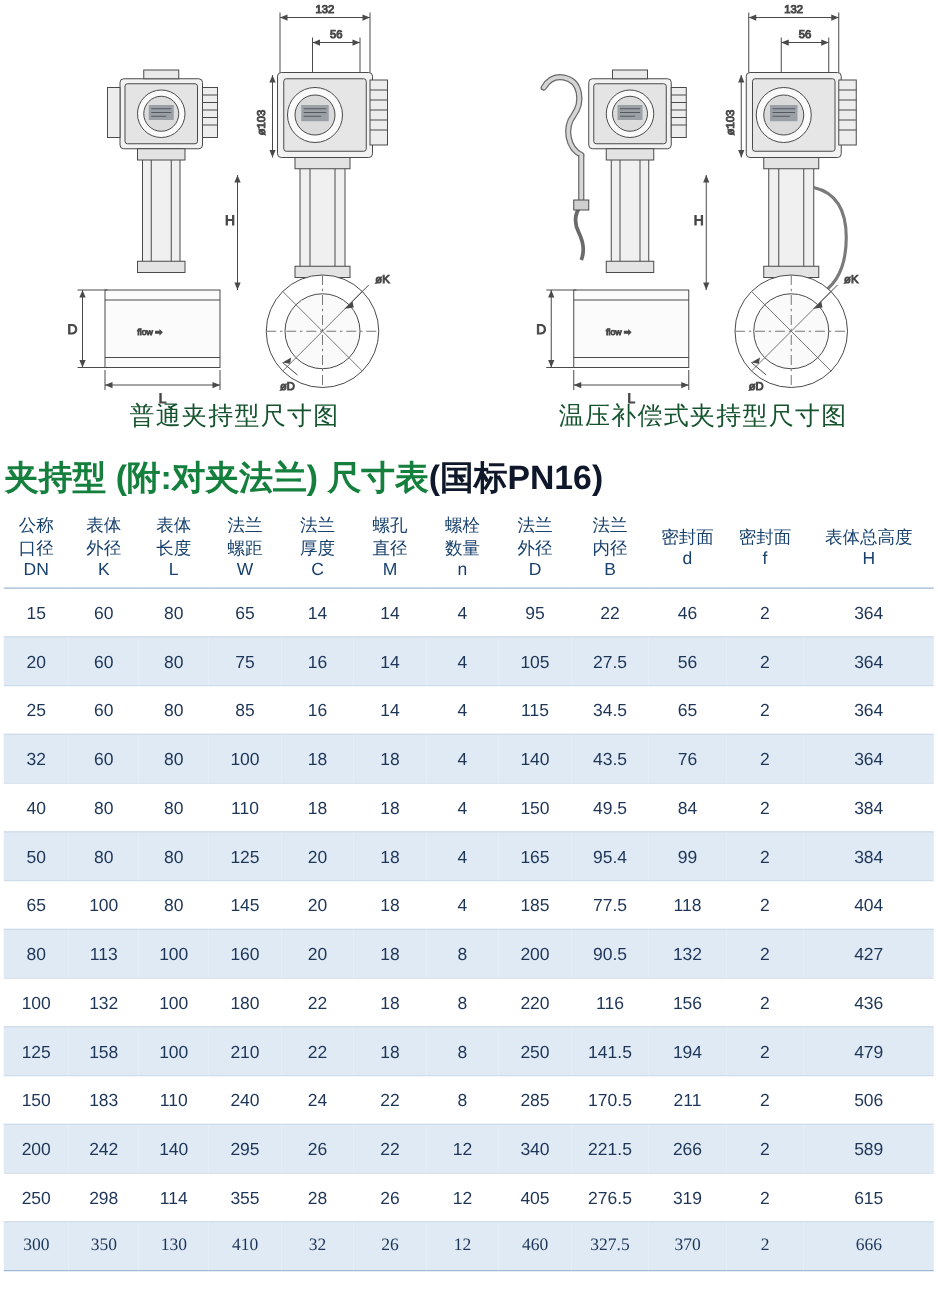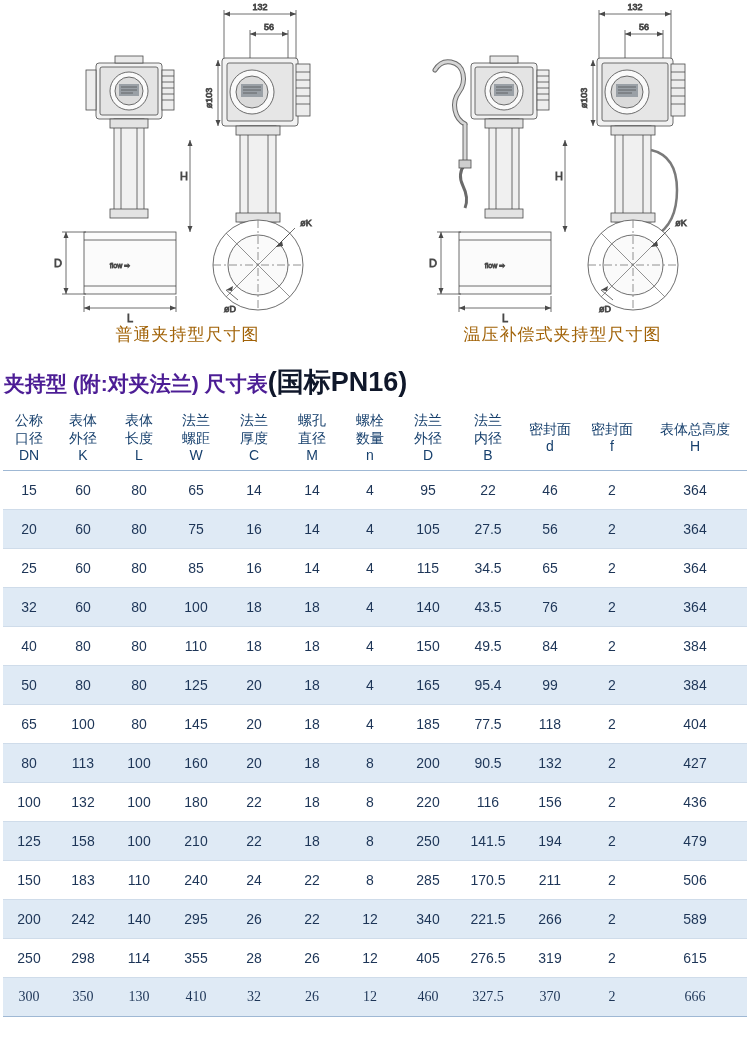--- a/index.html
+++ b/index.html
@@ -33,40 +33,40 @@
     height: 360px;
   }
   .drawing-left { left: 0; }
   .drawing-right { left: 375px; }
   .caption {
     position: absolute;
     bottom: 14px;
     left: 0;
     width: 100%;
     text-align: center;
-    font-size: 17px;
-    color: #a16207;
+    font-size: 20px;
+    color: #14532d;
     letter-spacing: 1px;
   }
 
   svg.fig {
     position: absolute;
     top: 0;
     left: 0;
   }
 
   
   .title-row {
     padding: 4px 0 10px 4px;
     white-space: nowrap;
   }
   .title-main {
-    font-size: 21px;
+    font-size: 27px;
     font-weight: bold;
-    color: #4c1d95;
+    color: #15803d;
     letter-spacing: 0px;
   }
   .title-accent {
     font-size: 27px;
     font-weight: bold;
     color: #0f172a;
   }
 
   
   table.dims {

